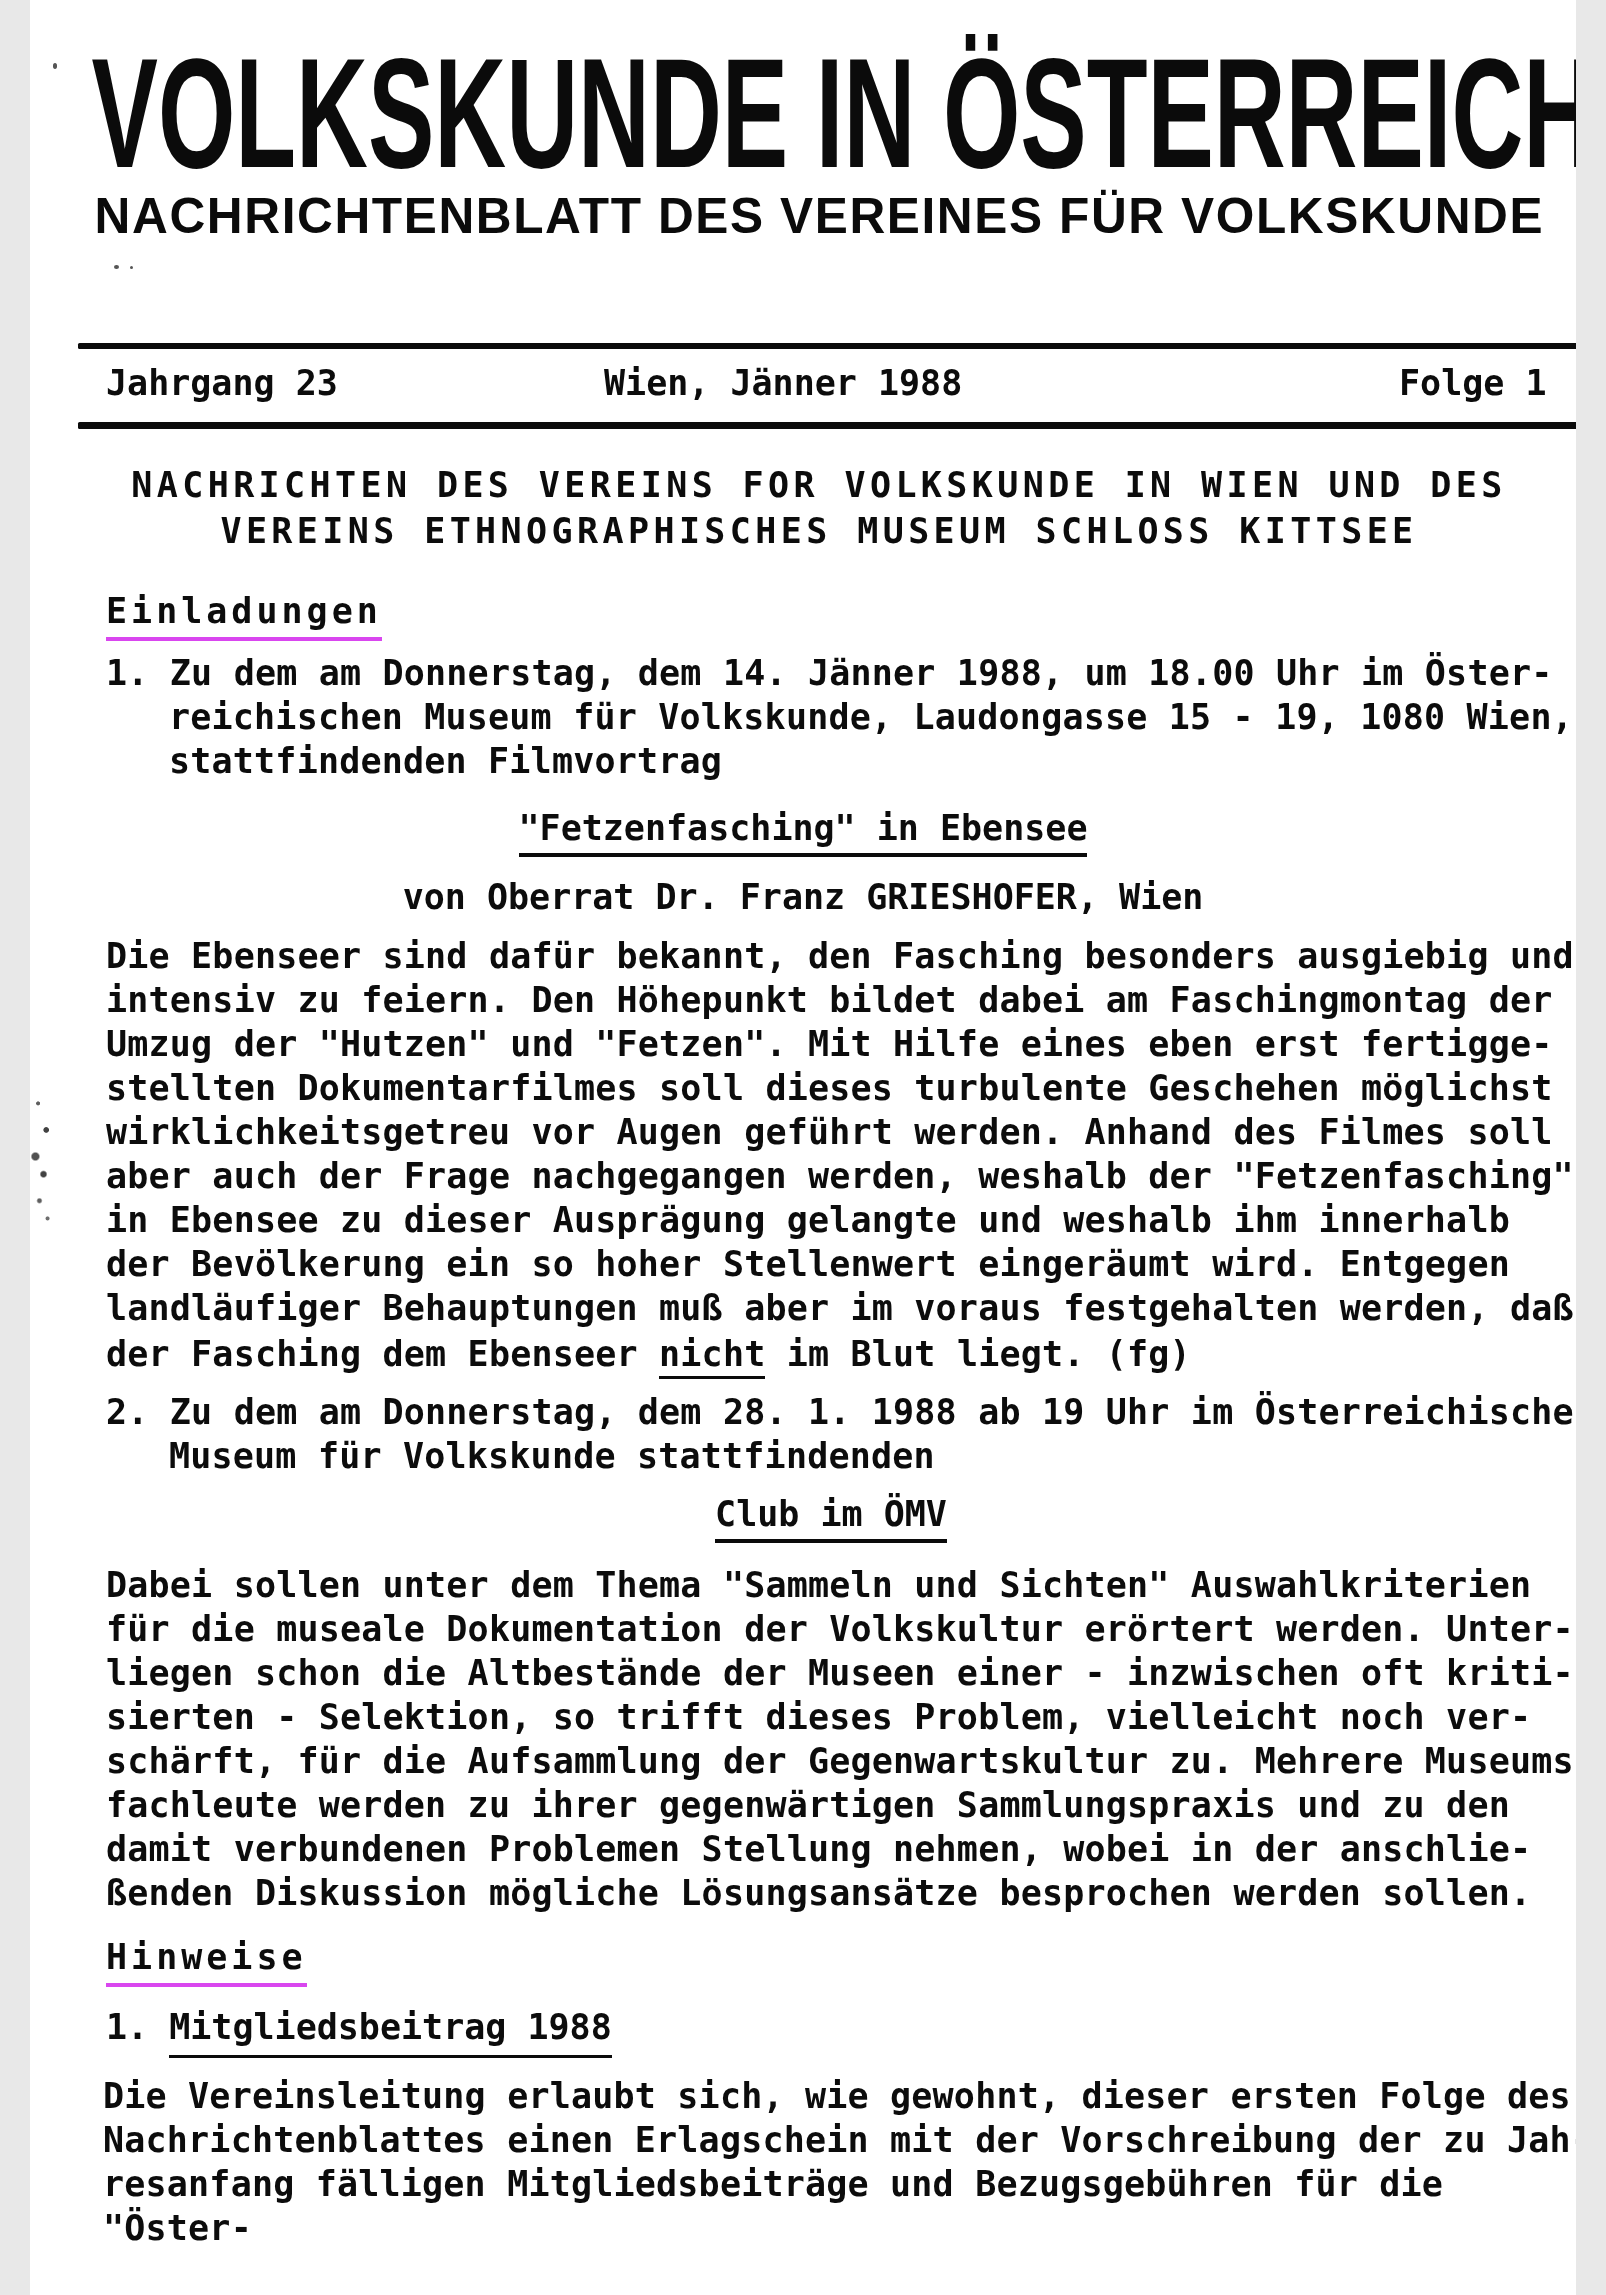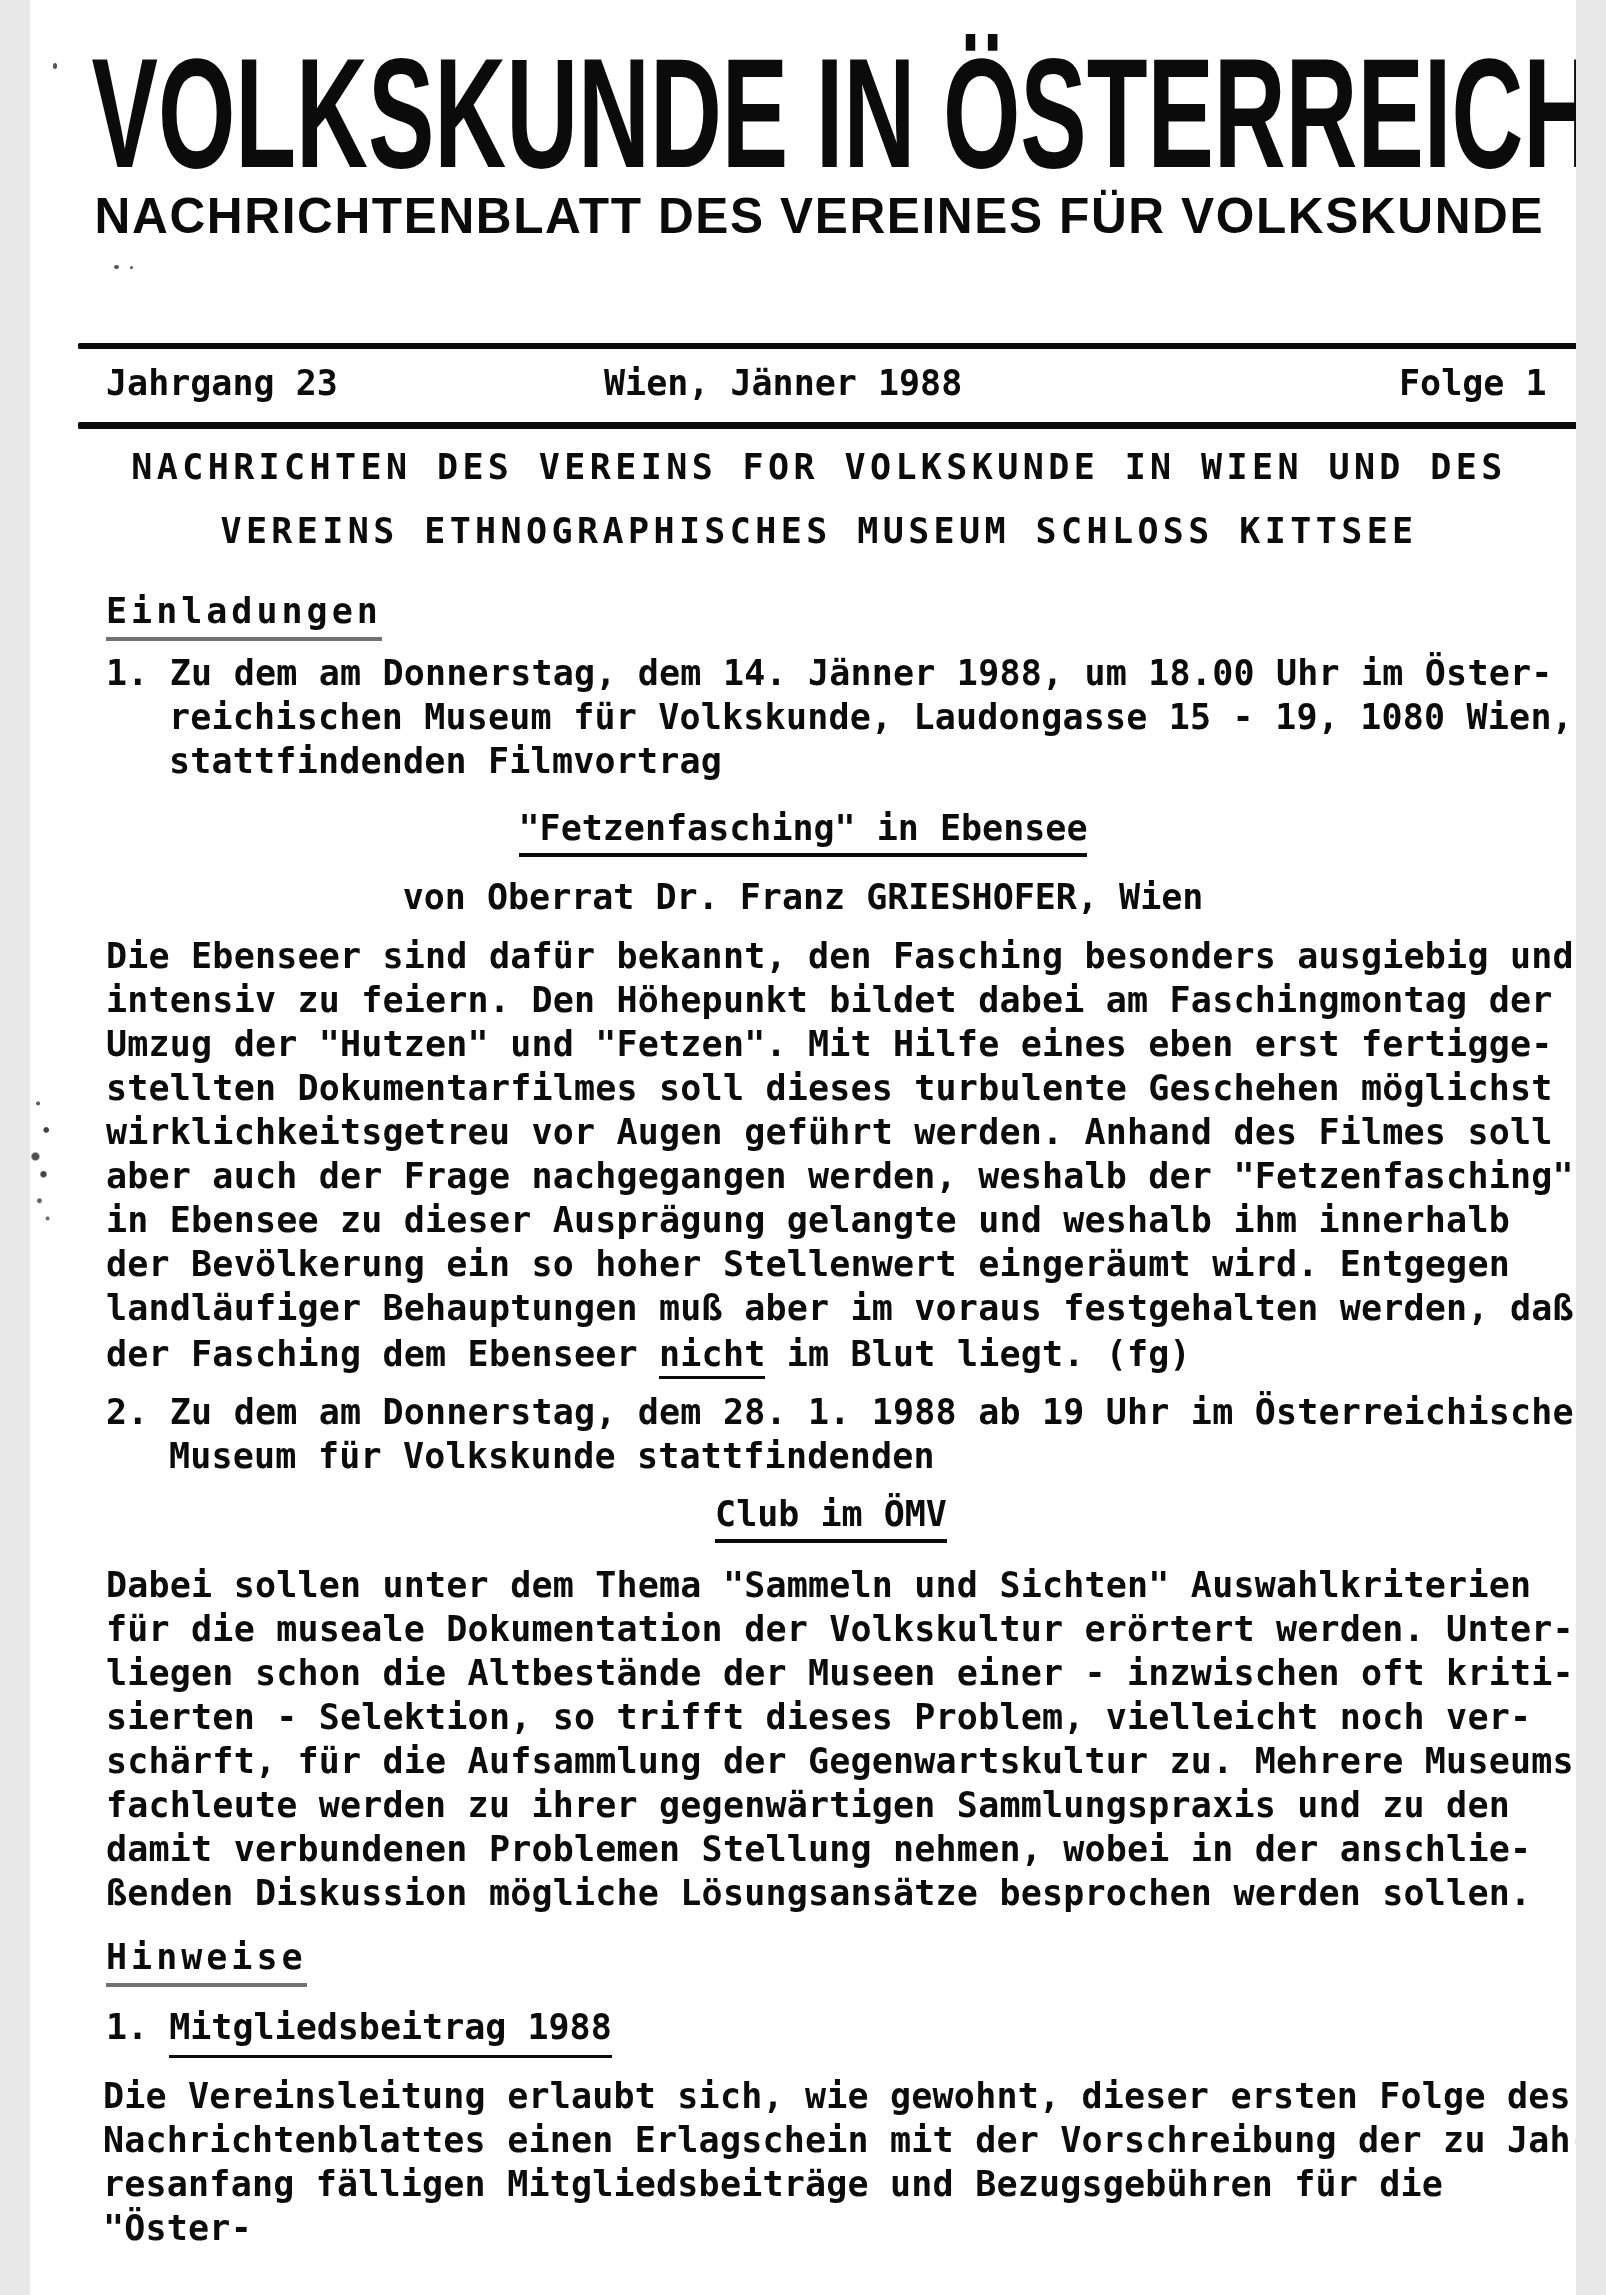--- a/index.html
+++ b/index.html
@@ -42,21 +42,21 @@
     line-height: 44px;
     letter-spacing: 4.4px;
     white-space: nowrap;
   }
   .section-heading {
     position: absolute;
     left: 76px;
     font-size: 35px;
     line-height: 40px;
     letter-spacing: 4px;
-    border-bottom: 4px solid #737373;
+    border-bottom: 4px solid #d946ef;
     padding-bottom: 5.6px;
   }
   .centered-row {
     position: absolute;
     left: 0;
     width: 1546px;
     text-align: center;
     font-size: 35px;
     line-height: 44px;
     white-space: nowrap;
@@ -117,21 +117,21 @@
   <div class="rule" style="top:343px; height:6.4px;"></div>
 
   <div class="abs" style="left:0; top:361px; width:1606px; height:44px;text-decoration:underline;">
     <span class="issue-bar-item" style="left:76px;">Jahrgang 23</span>
     <span class="issue-bar-item" style="left:574px;">Wien, Jänner 1988</span>
     <span class="issue-bar-item" style="left:1369px;">Folge 1</span>
   </div>
 
   <div class="rule" style="top:422px; height:7.2px;"></div>
 
-  <div class="banner-line" style="top:445px;">NACHRICHTEN DES VEREINS FOR VOLKSKUNDE IN WIEN UND DES</div>
+  <div class="banner-line" style="top:463px;">NACHRICHTEN DES VEREINS FOR VOLKSKUNDE IN WIEN UND DES</div>
   <div class="banner-line" style="top:509px;">VEREINS ETHNOGRAPHISCHES MUSEUM SCHLOSS KITTSEE</div>
 
   <div class="section-heading" style="top:591px;">Einladungen</div>
 
   <div class="abs body-text hang" style="left:76px; top:651px; width:1510px;">1. Zu dem am Donnerstag, dem 14. Jänner 1988, um 18.00 Uhr im Öster-
 reichischen Museum für Volkskunde, Laudongasse 15 - 19, 1080 Wien,
 stattfindenden Filmvortrag</div>
 
   <div class="centered-row" style="top:806px;">
     <span class="underlined-inline">"Fetzenfasching" in Ebensee</span>

